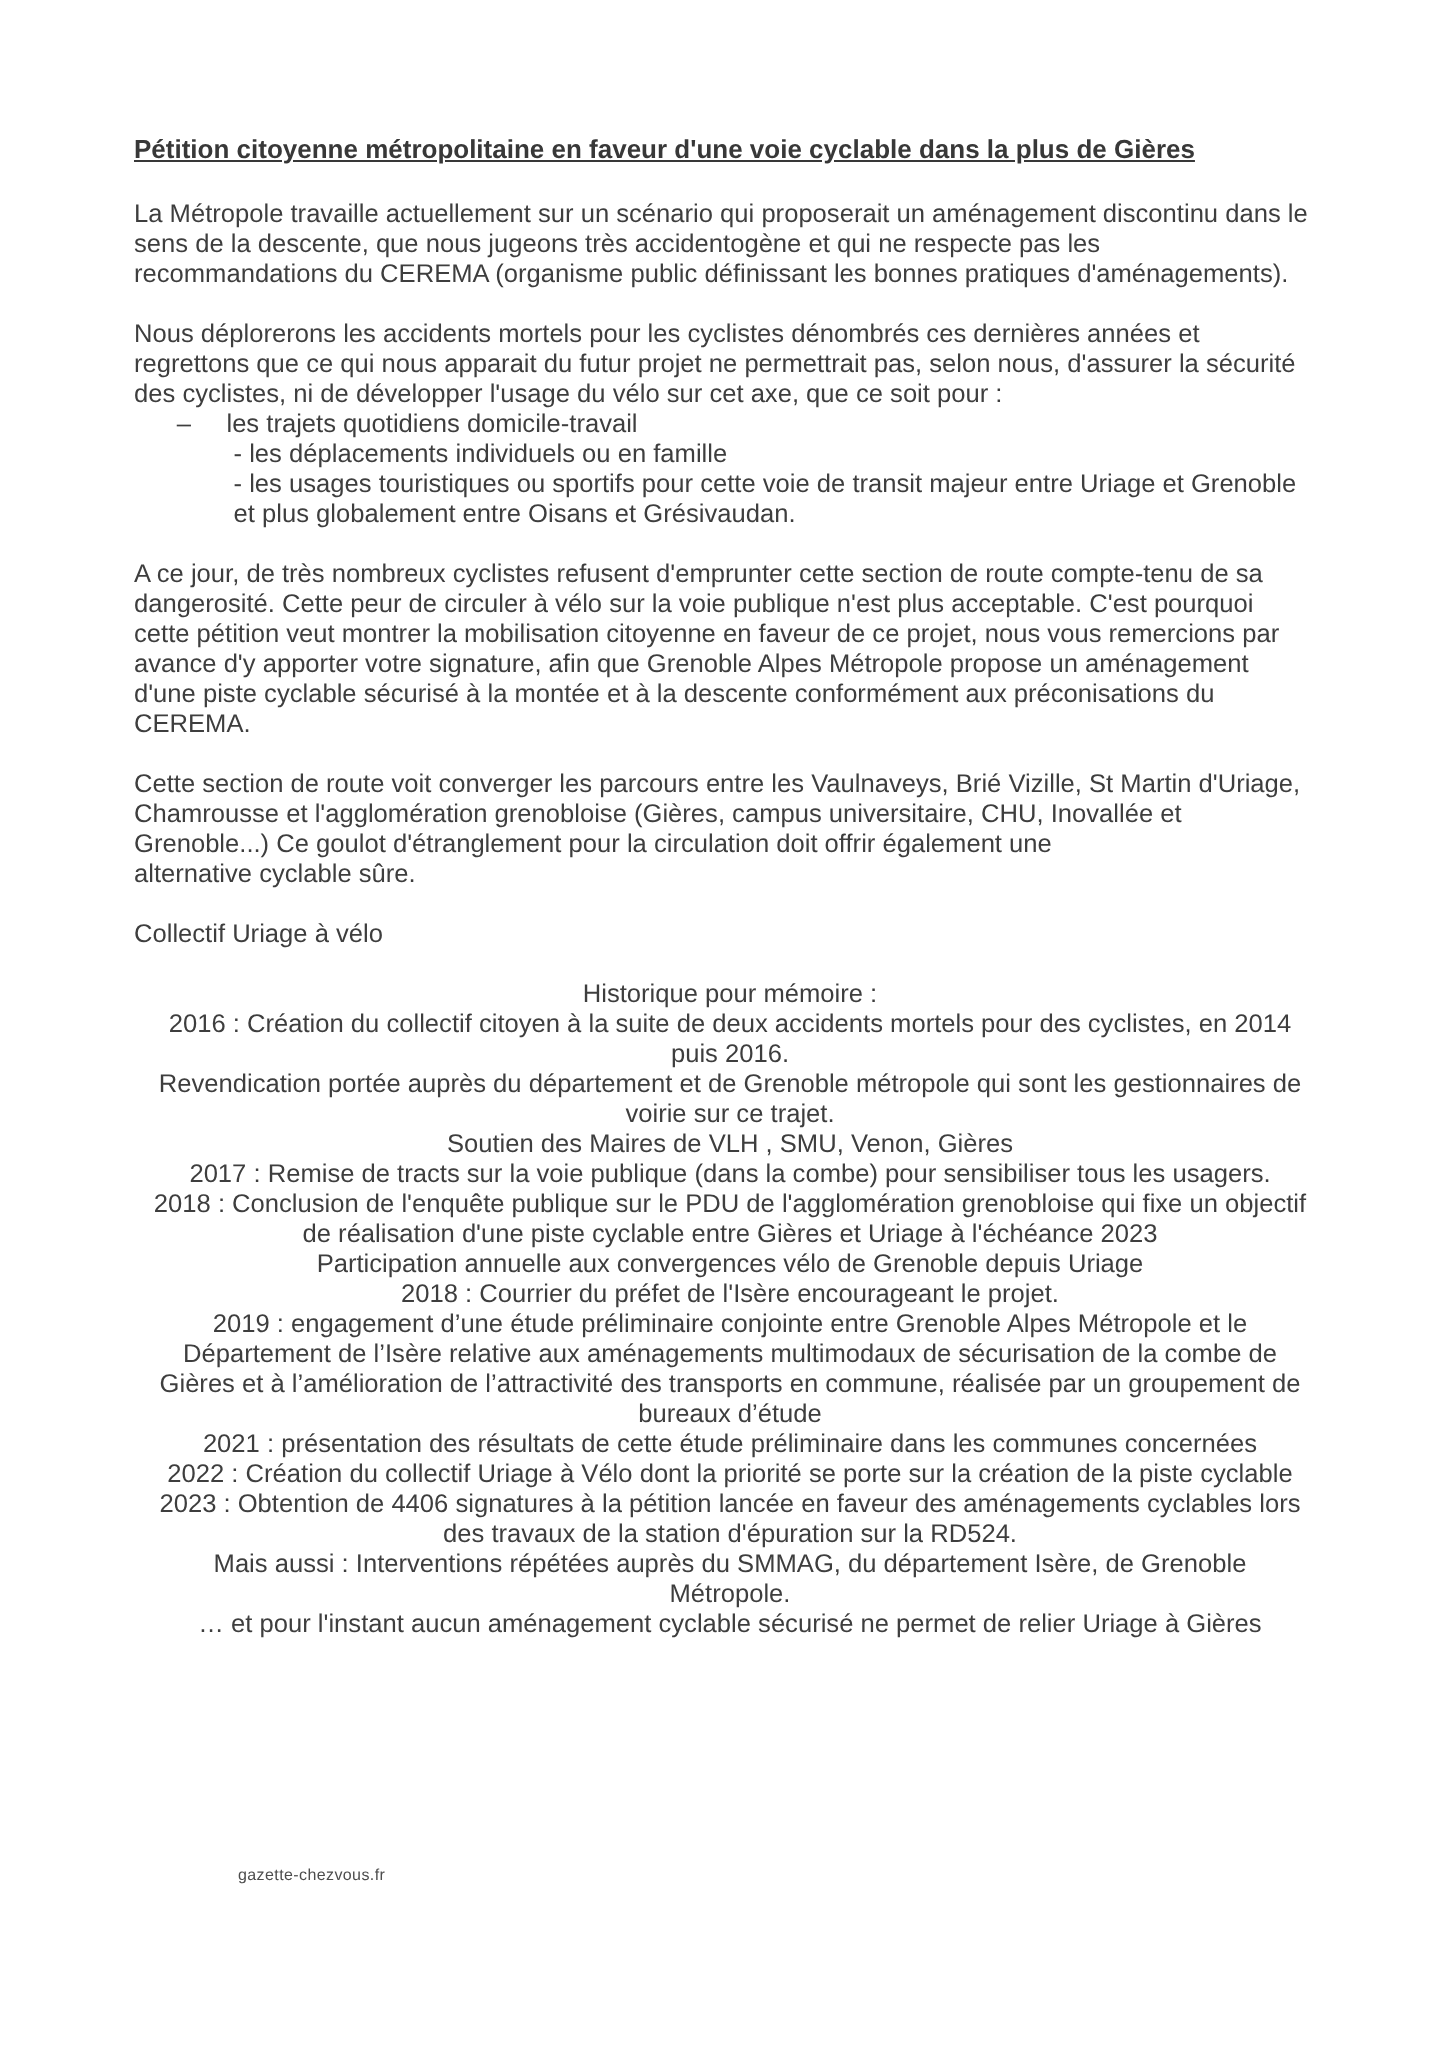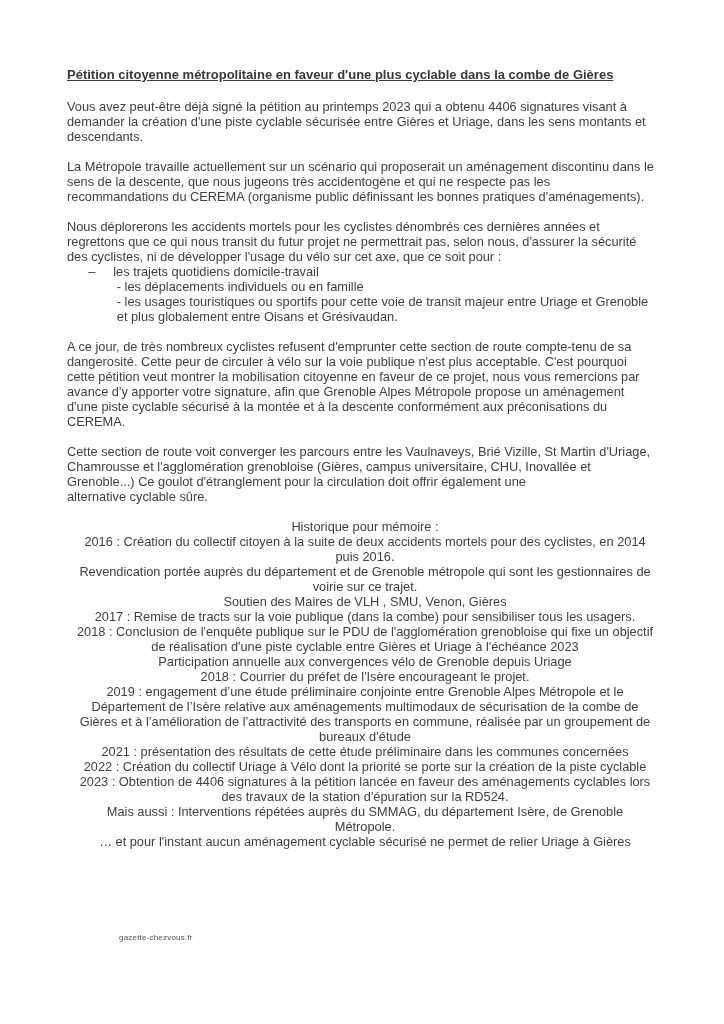--- a/index.html
+++ b/index.html
@@ -46,52 +46,50 @@
     color:#4d4d4d;
     letter-spacing:0.2px;
   }
 </style>
 </head>
 <body>
 
 <div class="page">
   <div class="content">
 
-    <div class="title">Pétition citoyenne métropolitaine en faveur d'une plus cyclable dans la combe de Gières</div>
+    <div class="title">Pétition citoyenne métropolitaine en faveur d'une voie cyclable dans la plus de Gières</div>
 
-    <p class="para">Vous avez peut-être déjà signé la pétition au printemps 2023 qui a obtenu 4406 signatures visant à
-demander la création d'une piste cyclable sécurisée entre Gières et Uriage, dans les sens montants et
-descendants.</p>
 
 
     <p class="para">La Métropole travaille actuellement sur un scénario qui proposerait un aménagement discontinu dans le
 sens de la descente, que nous jugeons très accidentogène et qui ne respecte pas les
 recommandations du CEREMA (organisme public définissant les bonnes pratiques d'aménagements).</p>
 
     <p class="para tight">Nous déplorerons les accidents mortels pour les cyclistes dénombrés ces dernières années et
-regrettons que ce qui nous transit du futur projet ne permettrait pas, selon nous, d'assurer la sécurité
+regrettons que ce qui nous apparait du futur projet ne permettrait pas, selon nous, d'assurer la sécurité
 des cyclistes, ni de développer l'usage du vélo sur cet axe, que ce soit pour :</p>
 
     <p class="para">&nbsp;&nbsp;&nbsp;&nbsp;&nbsp;&nbsp;–&nbsp;&nbsp;&nbsp;&nbsp;&nbsp;les trajets quotidiens domicile-travail
 &nbsp;&nbsp;&nbsp;&nbsp;&nbsp;&nbsp;&nbsp;&nbsp;&nbsp;&nbsp;&nbsp;&nbsp;&nbsp;&nbsp;- les déplacements individuels ou en famille
 &nbsp;&nbsp;&nbsp;&nbsp;&nbsp;&nbsp;&nbsp;&nbsp;&nbsp;&nbsp;&nbsp;&nbsp;&nbsp;&nbsp;- les usages touristiques ou sportifs pour cette voie de transit majeur entre Uriage et Grenoble
 &nbsp;&nbsp;&nbsp;&nbsp;&nbsp;&nbsp;&nbsp;&nbsp;&nbsp;&nbsp;&nbsp;&nbsp;&nbsp;&nbsp;et plus globalement entre Oisans et Grésivaudan.</p>
 
     <p class="para">A ce jour, de très nombreux cyclistes refusent d'emprunter cette section de route compte-tenu de sa
 dangerosité. Cette peur de circuler à vélo sur la voie publique n'est plus acceptable. C'est pourquoi
 cette pétition veut montrer la mobilisation citoyenne en faveur de ce projet, nous vous remercions par
 avance d'y apporter votre signature, afin que Grenoble Alpes Métropole propose un aménagement
 d'une piste cyclable sécurisé à la montée et à la descente conformément aux préconisations du
 CEREMA.</p>
 
     <p class="para">Cette section de route voit converger les parcours entre les Vaulnaveys, Brié Vizille, St Martin d'Uriage,
 Chamrousse et l'agglomération grenobloise (Gières, campus universitaire, CHU, Inovallée et
 Grenoble...) Ce goulot d'étranglement pour la circulation doit offrir également une
 alternative cyclable sûre.</p>
 
+    <p class="para">Collectif Uriage à vélo</p>
 
     <p class="para history">Historique pour mémoire :
 2016 : Création du collectif citoyen à la suite de deux accidents mortels pour des cyclistes, en 2014
 puis 2016.
 Revendication portée auprès du département et de Grenoble métropole qui sont les gestionnaires de
 voirie sur ce trajet.
 Soutien des Maires de VLH , SMU, Venon, Gières
 2017 : Remise de tracts sur la voie publique (dans la combe) pour sensibiliser tous les usagers.
 2018 : Conclusion de l'enquête publique sur le PDU de l'agglomération grenobloise qui fixe un objectif
 de réalisation d'une piste cyclable entre Gières et Uriage à l'échéance 2023

